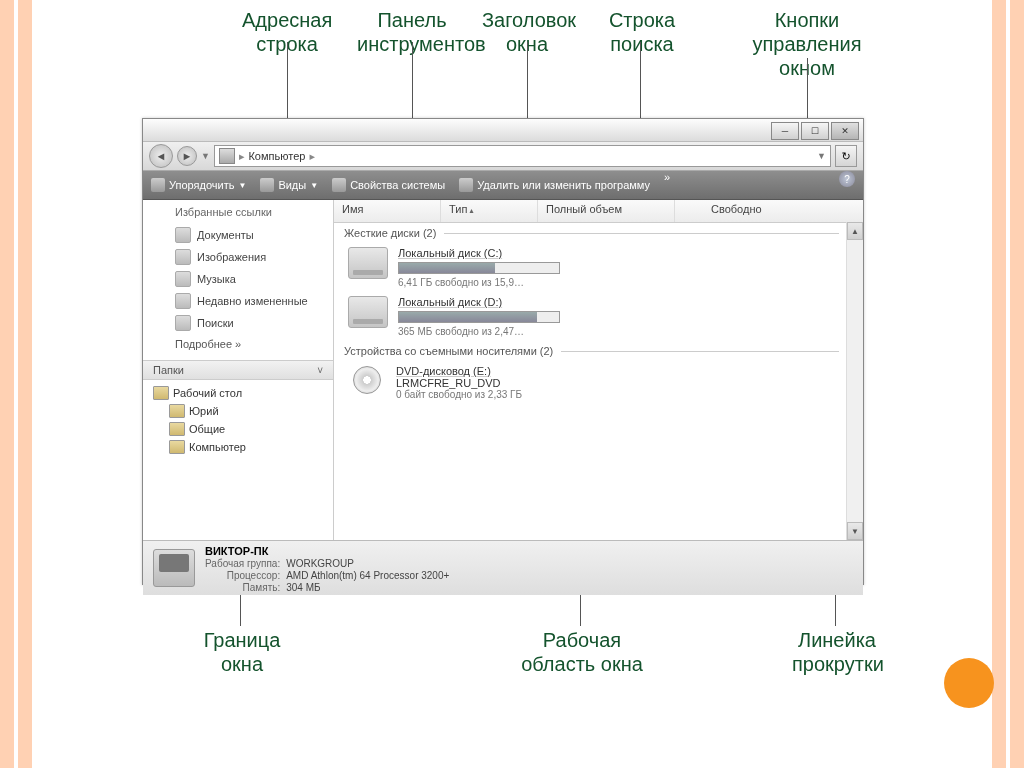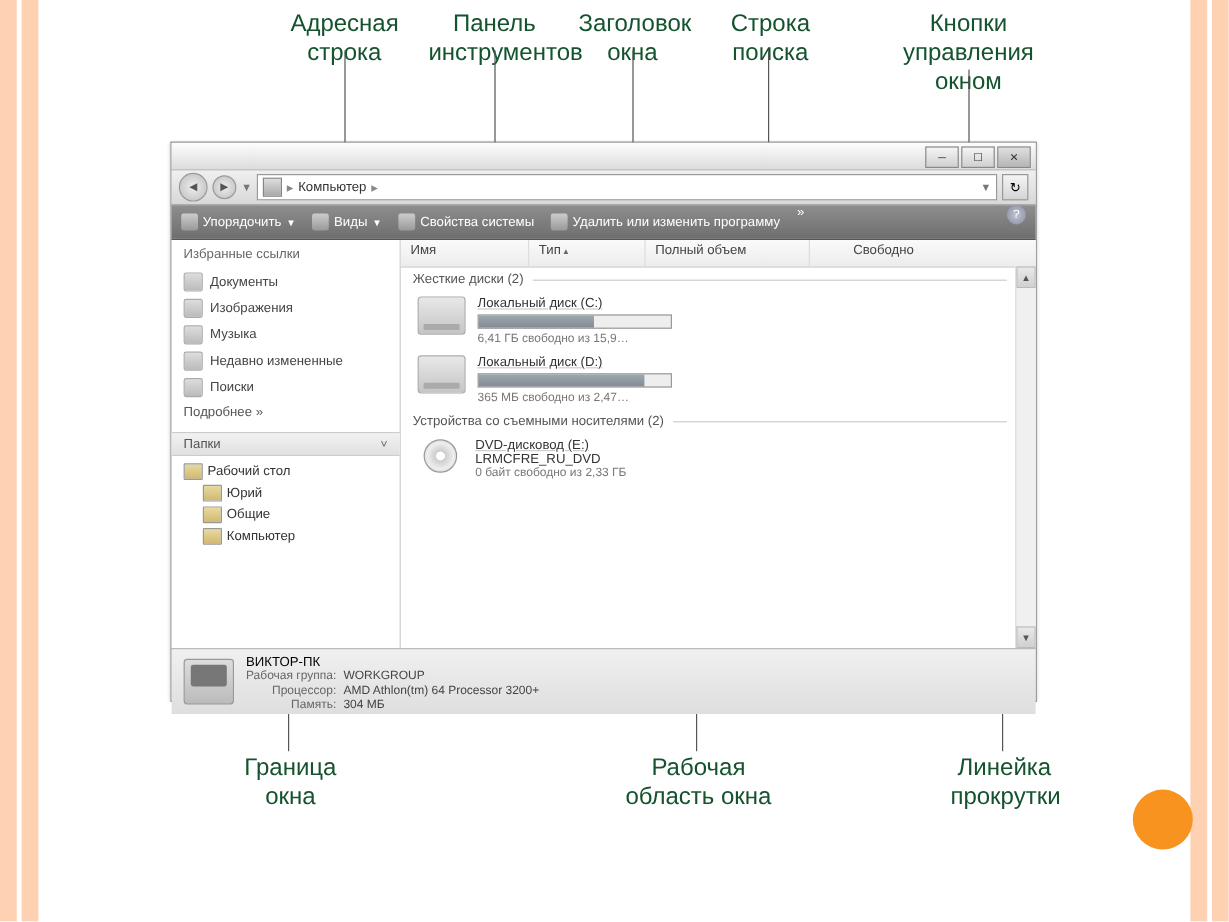--- a/index.html
+++ b/index.html
@@ -25,21 +25,21 @@
   .search{width:180px;height:20px;border:1px solid #999;background:#fff;display:flex;align-items:center;padding:0 4px;}
   .search input{border:0;outline:0;font-size:11px;font-style:italic;color:#888;flex:1;background:transparent;}
   .search-icon{color:#888;font-size:11px;}
   .toolbar{height:28px;background:linear-gradient(#8e8e8e,#6e6e6e);color:#fff;display:flex;padding:0 8px;gap:14px;font-size:11px;border-bottom:1px solid #555;}
   .tb-item{display:flex;align-items:center;gap:4px;white-space:nowrap;}
   .tb-drop{font-size:8px;}
   .tb-ico{width:14px;height:14px;background:linear-gradient(#ccc,#999);border-radius:2px;}
   .tb-help{margin-left:auto;width:16px;height:16px;border-radius:50%;background:radial-gradient(#bfc7d7,#889);display:flex;align-items:center;justify-content:center;font-size:10px;}
   .body{display:flex;height:340px;background:#fff;}
   .sidebar{width:190px;border-right:1px solid #ccc;display:flex;flex-direction:column;}
-  .sb-section{padding:6px 10px;}
+  .sb-section{padding:6px 10px;margin-left:22px;}
   .sb-title{color:#666;font-size:11px;margin-bottom:6px;}
   .sb-link{display:flex;align-items:center;gap:6px;padding:3px 0;color:#444;font-size:11px;}
   .sb-ico{width:14px;height:14px;background:linear-gradient(#ddd,#bbb);border:1px solid #aaa;border-radius:2px;}
   .sb-more{color:#555;padding:4px 0;font-size:11px;}
   .folders-title{background:linear-gradient(#f2f2f2,#e0e0e0);border-top:1px solid #ccc;border-bottom:1px solid #ccc;padding:3px 10px;font-size:11px;color:#555;display:flex;justify-content:space-between;align-items:center;}
   .tree{padding:4px 10px;font-size:11px;color:#333;overflow:hidden;}
   .tree-item{display:flex;align-items:center;gap:4px;padding:2px 0;}
   .tree-ico{width:14px;height:12px;background:linear-gradient(#e9d9a0,#d0b970);border:1px solid #999;border-radius:1px;}
   .indent1{padding-left:16px;}
   .content{flex:1;display:flex;flex-direction:column;position:relative;}
@@ -60,21 +60,21 @@
   .bar-fill{position:absolute;left:0;top:0;bottom:0;background:linear-gradient(#9aa,#889);}
   .drive-free{color:#777;font-size:10px;}
   .scrollbar{position:absolute;right:0;top:22px;bottom:0;width:16px;background:#f0f0f0;border-left:1px solid #ddd;}
   .sb-up,.sb-dn{height:16px;background:linear-gradient(#e9e9e9,#d0d0d0);border:1px solid #bbb;display:flex;align-items:center;justify-content:center;font-size:8px;color:#555;}
   .sb-dn{position:absolute;bottom:0;left:0;right:0;}
   .statusbar{height:46px;background:linear-gradient(#f0f0f0,#dedede);border-top:1px solid #bbb;display:flex;align-items:center;padding:4px 10px;gap:10px;}
   .pc-ico{width:40px;height:36px;background:linear-gradient(#ddd,#bbb);border:1px solid #999;border-radius:3px;position:relative;}
   .pc-ico::before{content:"";position:absolute;left:5px;top:4px;right:5px;height:18px;background:#777;border-radius:2px;}
   .status-grid{display:grid;grid-template-columns:auto auto;column-gap:6px;row-gap:1px;font-size:10px;color:#444;}
   .status-grid .k{text-align:right;color:#666;}
-  .status-name{font-weight:normal;font-size:11px;margin-right:2px;}
+  .status-name{font-weight:bold;font-size:11px;margin-right:2px;}
 </style>
 </head>
 <body>
 
 <div class="page">
   <div class="stripe s1"></div>
   <div class="stripe s2"></div>
   <div class="stripe s3"></div>
   <div class="stripe s4"></div>
   <div class="orange-dot"></div>

